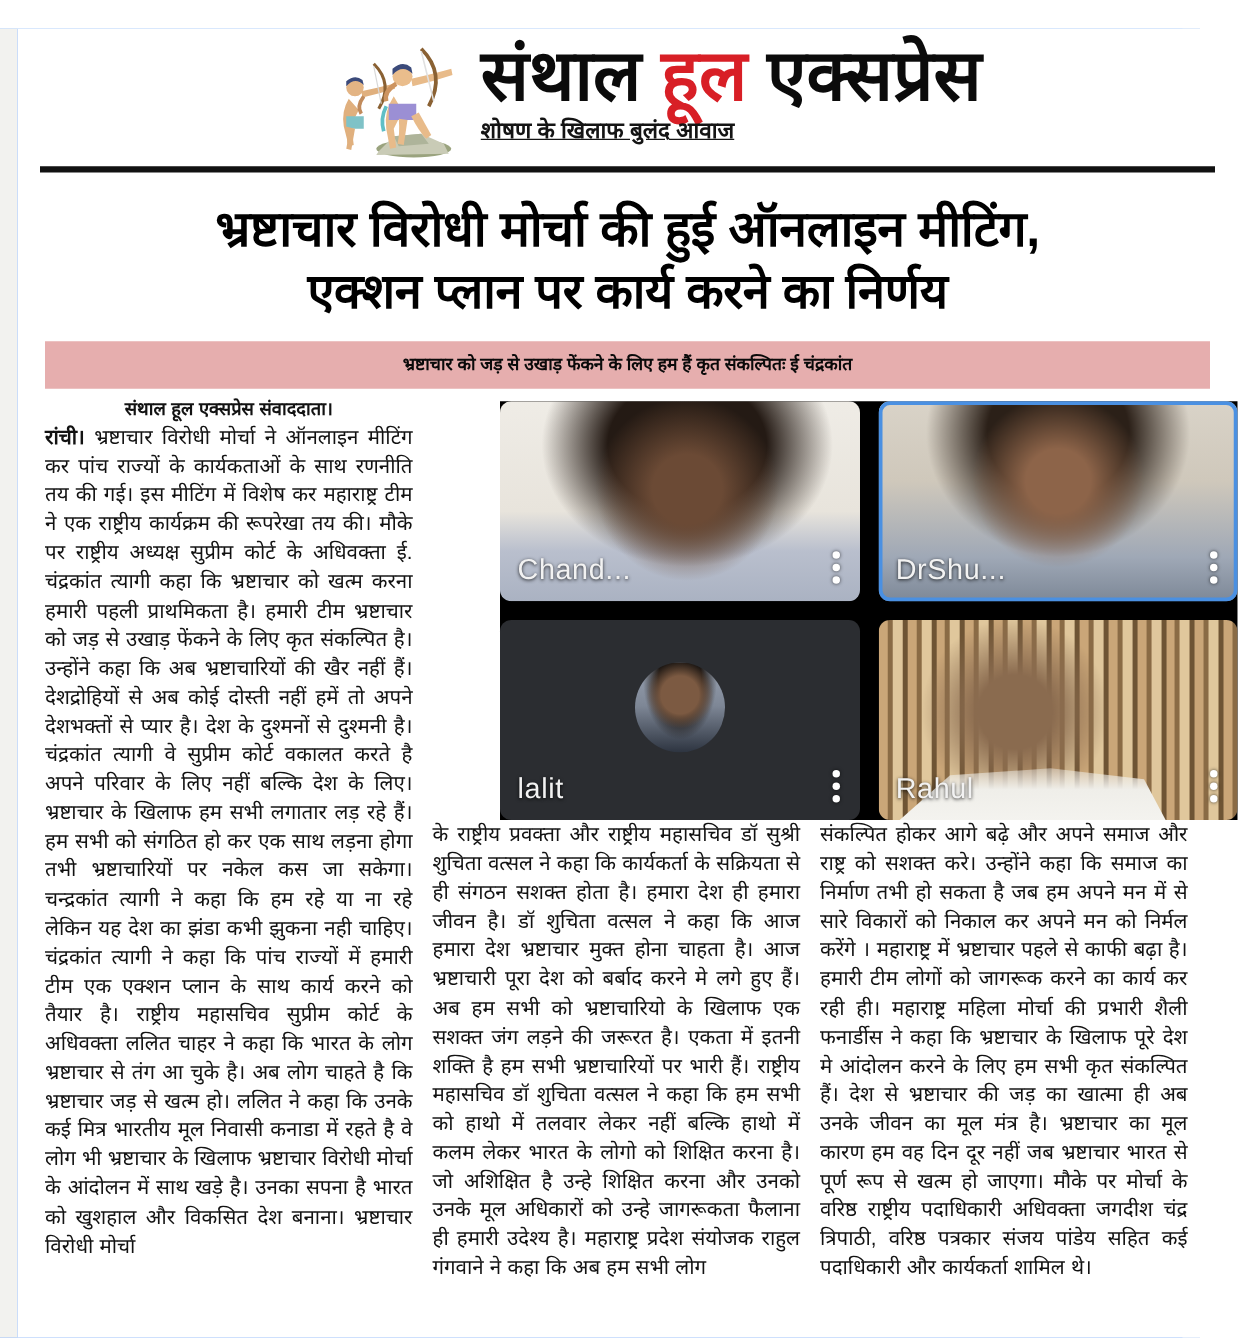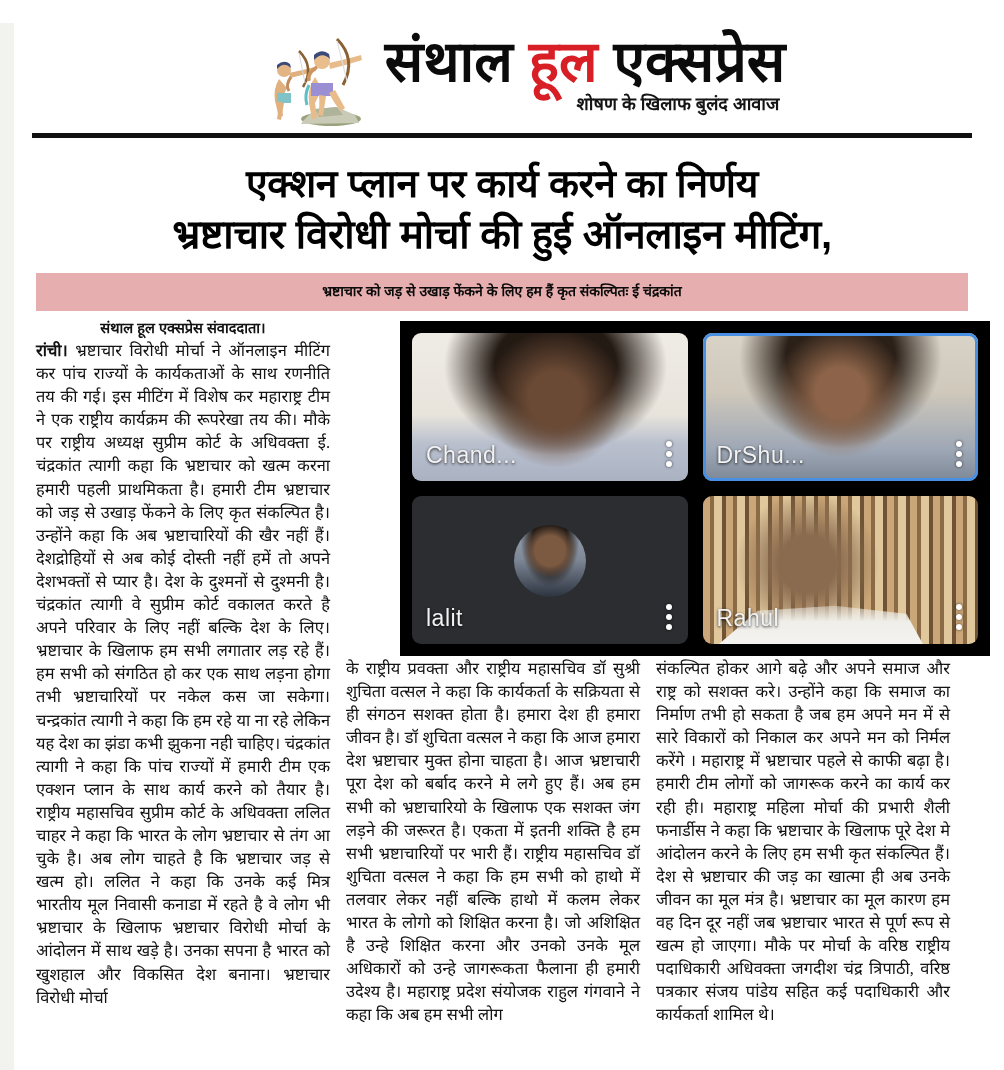--- a/index.html
+++ b/index.html
@@ -80,23 +80,23 @@
     white-space: nowrap;
     text-align: center;
   }
   .paper-title .accent { color: #d81f26; }
   .tagline {
     font-family: "Liberation Sans", "DejaVu Sans", sans-serif;
     font-weight: bold;
     font-size: 18px;
     line-height: 22px;
     color: #141414;
-    text-align: right;
     padding-right: 6px;
     margin-top: 2px;
+    text-decoration: underline;
   }
   .rule-thick {
     margin: 4px 18px 0 18px;
     height: 5px;
     background: #111;
   }
 
   
   .headline {
     margin: 12px 22px 0 22px;
@@ -138,21 +138,21 @@
     position: absolute;
     left: 386px;
     top: 2px;
     width: 590px;
     height: 335px;
     background: #000000;
     display: grid;
     grid-template-columns: 1fr 1fr;
     grid-template-rows: 1fr 1fr;
     gap: 15px;
-    padding: 12px;
+    padding: 0;
     box-sizing: border-box;
   }
   .tile {
     position: relative;
     overflow: hidden;
     border-radius: 9px;
     background: #20232a;
   }
   .tile.active {
     outline: 3px solid #4a90e2;
@@ -244,21 +244,21 @@
   }
   .col {
     width: 294px;
     flex: 0 0 294px;
     box-sizing: border-box;
   }
   .col + .col { margin-left: 16px; }
 
   .col p, .col .byline {
     margin: 0;
-    font-family: Liberation Serif, serif;
+    font-family: Liberation Sans, sans-serif;
     font-size: 16.4px;
     line-height: 23.1px;
     text-align: justify;
     text-justify: inter-word;
     color: #121212;
     word-spacing: .4px;
   }
   .byline {
     color: #d7191f;
     font-weight: bold;
@@ -324,22 +324,22 @@
         </div>
         <div class="title-block">
           <div class="paper-title"><span>संथाल </span><span class="accent">हूल</span><span> एक्सप्रेस</span></div>
           <div class="tagline">शोषण के खिलाफ बुलंद आवाज</div>
         </div>
       </div>
       <div class="rule-thick"></div>
     </div>
 
     <div class="headline">
+      <span class="hl-line l1">भ्रष्टाचार विरोधी मोर्चा की हुई ऑनलाइन मीटिंग,</span>
       <span class="hl-line l2">एक्शन प्लान पर कार्य करने का निर्णय</span>
-      <span class="hl-line l1">भ्रष्टाचार विरोधी मोर्चा की हुई ऑनलाइन मीटिंग,</span>
     </div>
 
     <div class="subbanner">भ्रष्टाचार  को जड़ से उखाड़ फेंकने के लिए हम हैं कृत संकल्पितः ई चंद्रकांत</div>
 
     <div class="body-area">
 
       <div class="video-grid">
         <div class="tile t-chand">
           <span class="tile-name">Chand...</span>
           <span class="kebab">

